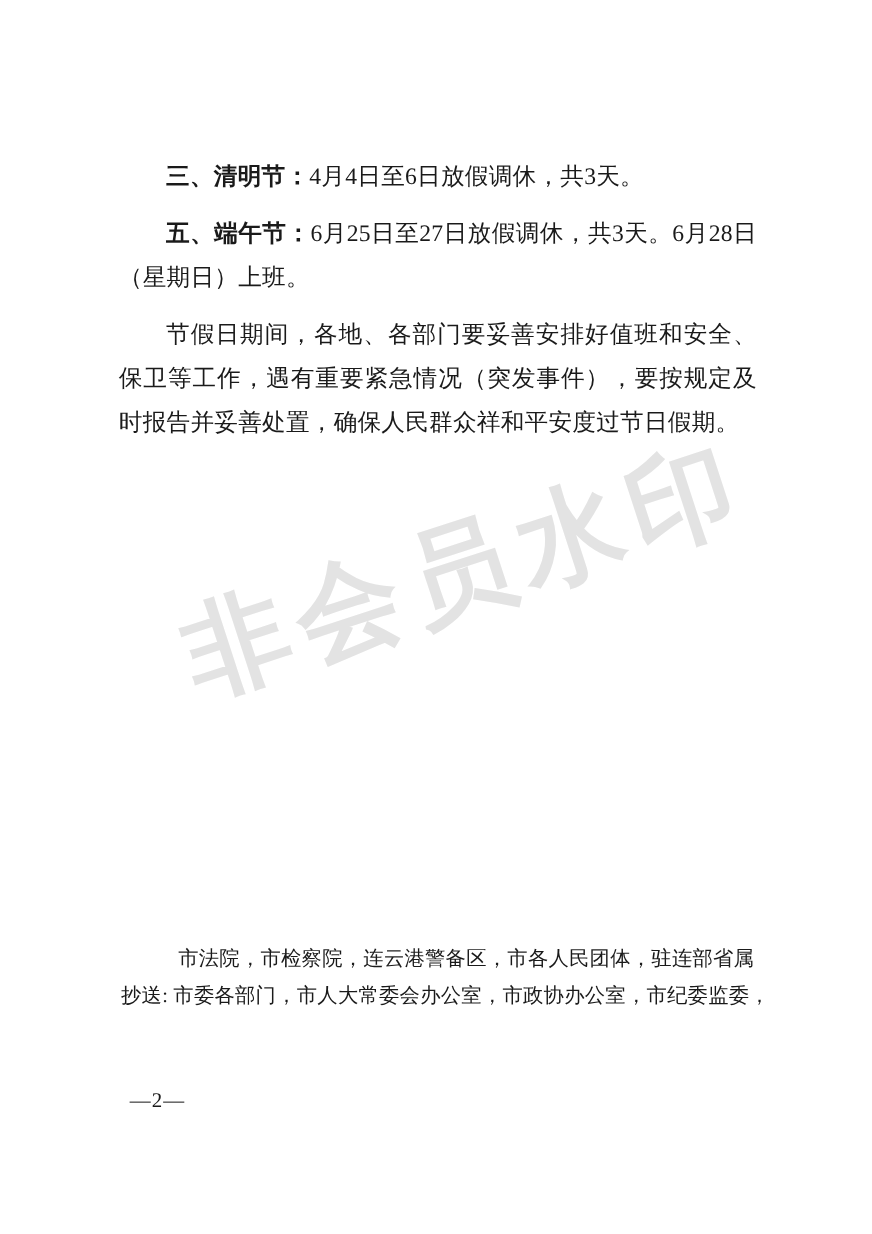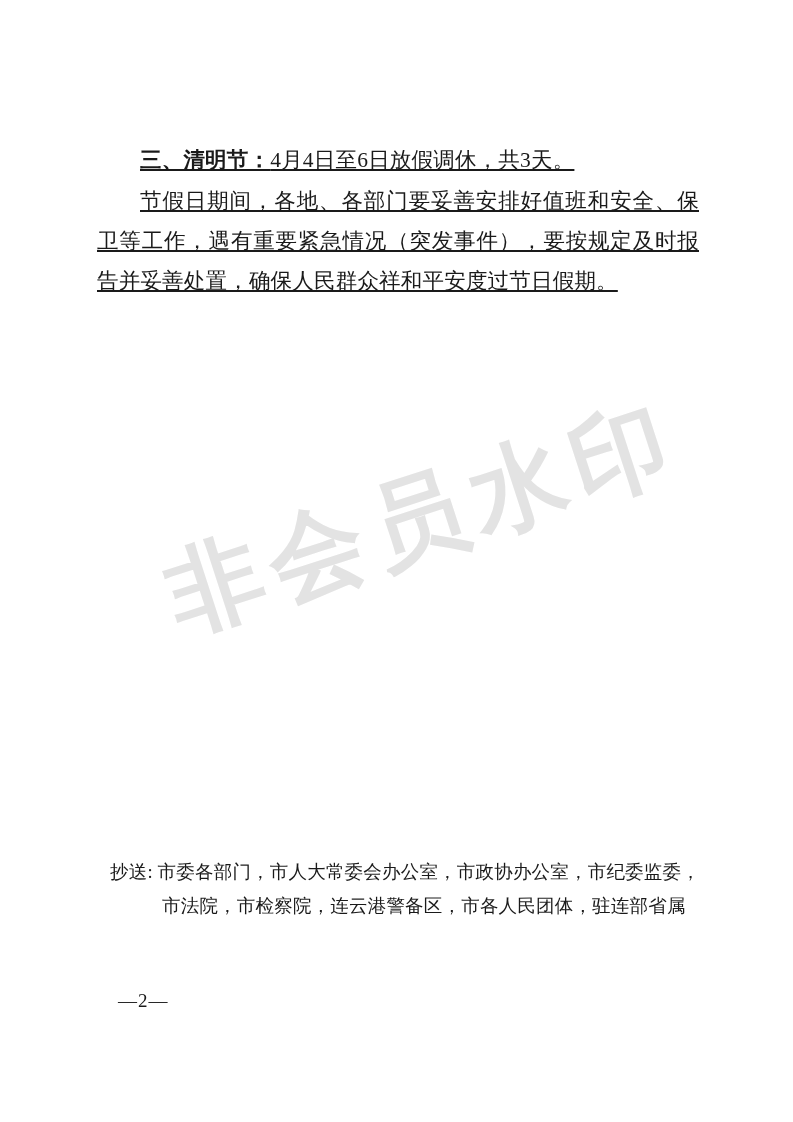--- a/index.html
+++ b/index.html
@@ -50,23 +50,22 @@
     top: 0;
     width: 604px;
     z-index: 2;
   }
 
   .body-p {
     font-size: 21.5px;
     line-height: 40px;
     text-align: justify;
     text-justify: inter-ideograph;
-    margin: 1px;
+    margin: 12px;
     letter-spacing: 0.2px;
-    text-decoration: underline;
   }
 
   .indent {
     text-indent: 2em;
   }
 
   .bold {
     font-weight: bold;
   }
 
@@ -123,32 +122,35 @@
 
   <div class="watermark">非会员水印</div>
 
   <div class="content">
 
     <p class="body-p indent" style="margin-top:140px;">
       <span class="bold">三、清明节：</span><span>4月4日至6日放假调休，共3天。</span>
     </p>
 
 
+    <p class="body-p indent">
+      <span class="bold">五、端午节：</span><span>6月25日至27日放假调休，共3天。6月28日（星期日）上班。</span>
+    </p>
 
 
     <p class="body-p indent">
       <span>节假日期间，各地、各部门要妥善安排好值班和安全、保卫等工作，遇有重要紧急情况（突发事件），要按规定及时报告并妥善处置，确保人民群众祥和平安度过节日假期。</span>
     </p>
 
 
   </div>
 
   <div class="cc-block">
+    <div class="cc-line cc-indent-2">市法院，市检察院，连云港警备区，市各人民团体，驻连部省属</div>
     <div class="cc-line cc-indent-1">
       <span>抄送:</span>
       <span>市委各部门，市人大常委会办公室，市政协办公室，市纪委监委，</span>
     </div>
-    <div class="cc-line cc-indent-2">市法院，市检察院，连云港警备区，市各人民团体，驻连部省属</div>
   </div>
 
   <div class="page-number">—2—</div>
 
 </div>
 
 </body></html>

